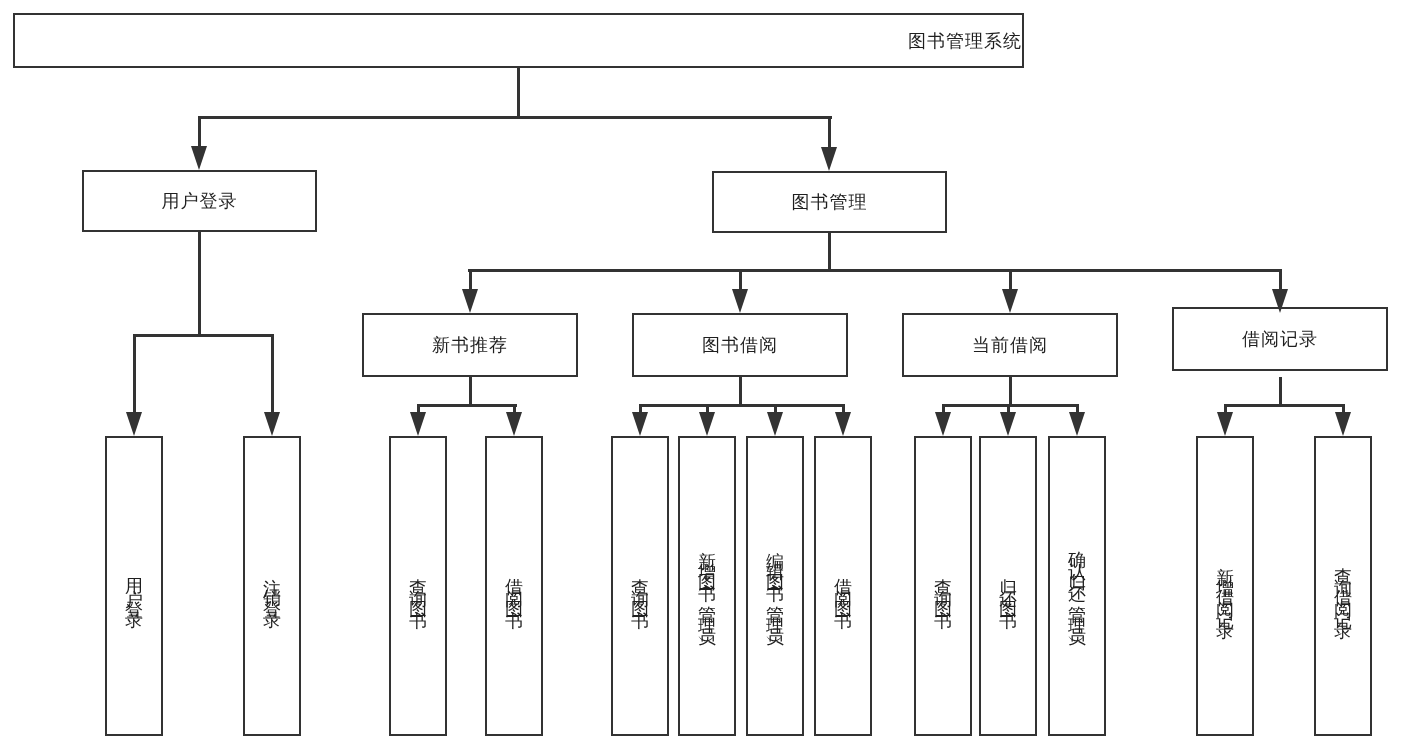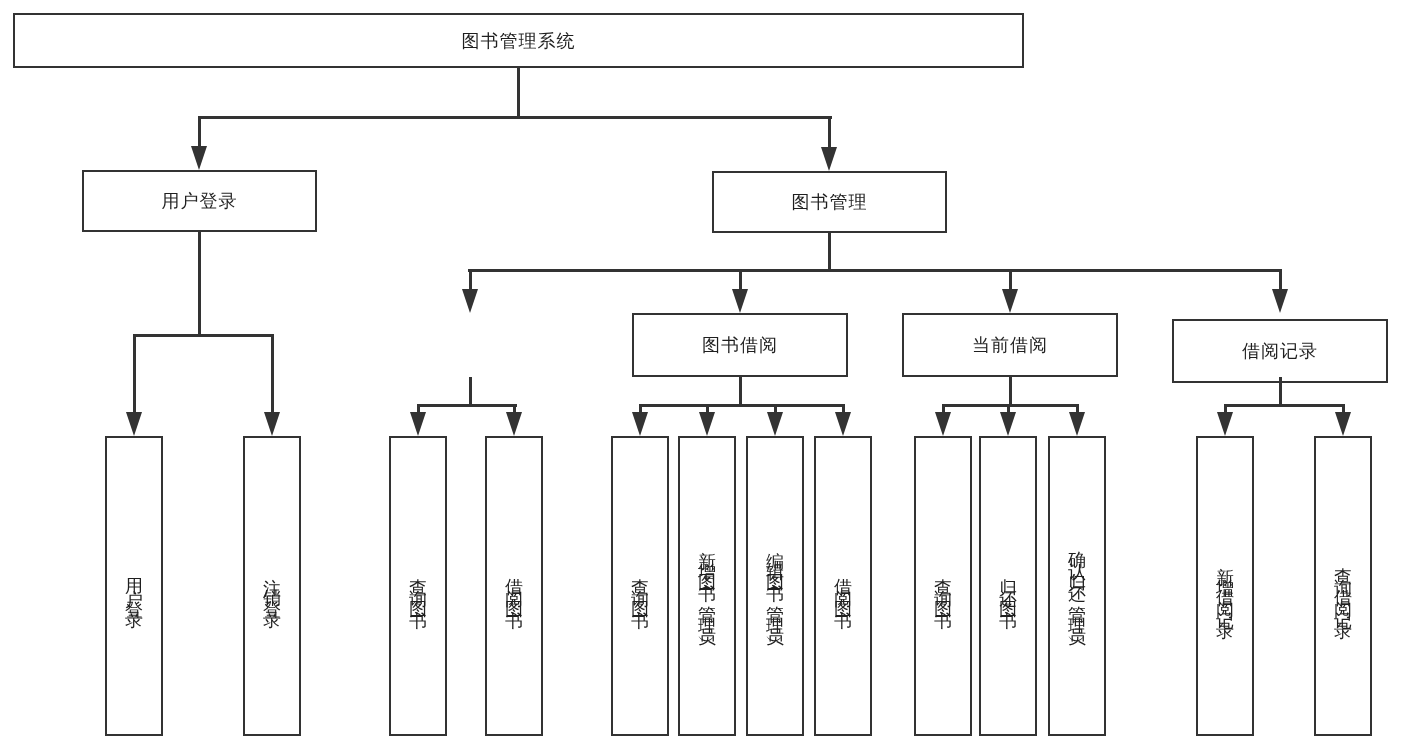--- a/index.html
+++ b/index.html
@@ -77,39 +77,42 @@
     font-size:19px;
     color:var(--watermark);
     white-space:nowrap;
   }
 </style>
 </head>
 <body>
 
 <div class="canvas">
 
-  <div class="node" style="left:13px;top:13px;width:1011px;height:55px;">
+  <div class="node" style="left:13px;top:13px;width:1011px;height:55px;justify-content:flex-end;">
     <span>图书管理系统</span>
   </div>
 
   <div class="node" style="left:82px;top:170px;width:235px;height:62px;">
     <span>用户登录</span>
   </div>
 
   <div class="node" style="left:712px;top:171px;width:235px;height:62px;">
     <span>图书管理</span>
   </div>
 
+  <div class="node" style="left:362px;top:313px;width:216px;height:64px;">
+    <span>新书推荐</span>
+  </div>
   <div class="node" style="left:902px;top:313px;width:216px;height:64px;">
     <span>当前借阅</span>
   </div>
   <div class="node" style="left:632px;top:313px;width:216px;height:64px;">
     <span>图书借阅</span>
   </div>
-  <div class="node" style="left:1172px;top:319px;width:216px;height:64px;text-align:center;">
+  <div class="node" style="left:1172px;top:307px;width:216px;height:64px;text-align:center;">
     <span>借阅记录</span>
   </div>
 
   <div class="leaf" style="left:105px;">
     <span class="vlabel">用户登录</span>
   </div>
   <div class="leaf" style="left:243px;">
     <span class="vlabel">注销登录</span>
   </div>
   <div class="leaf" style="left:389px;">

